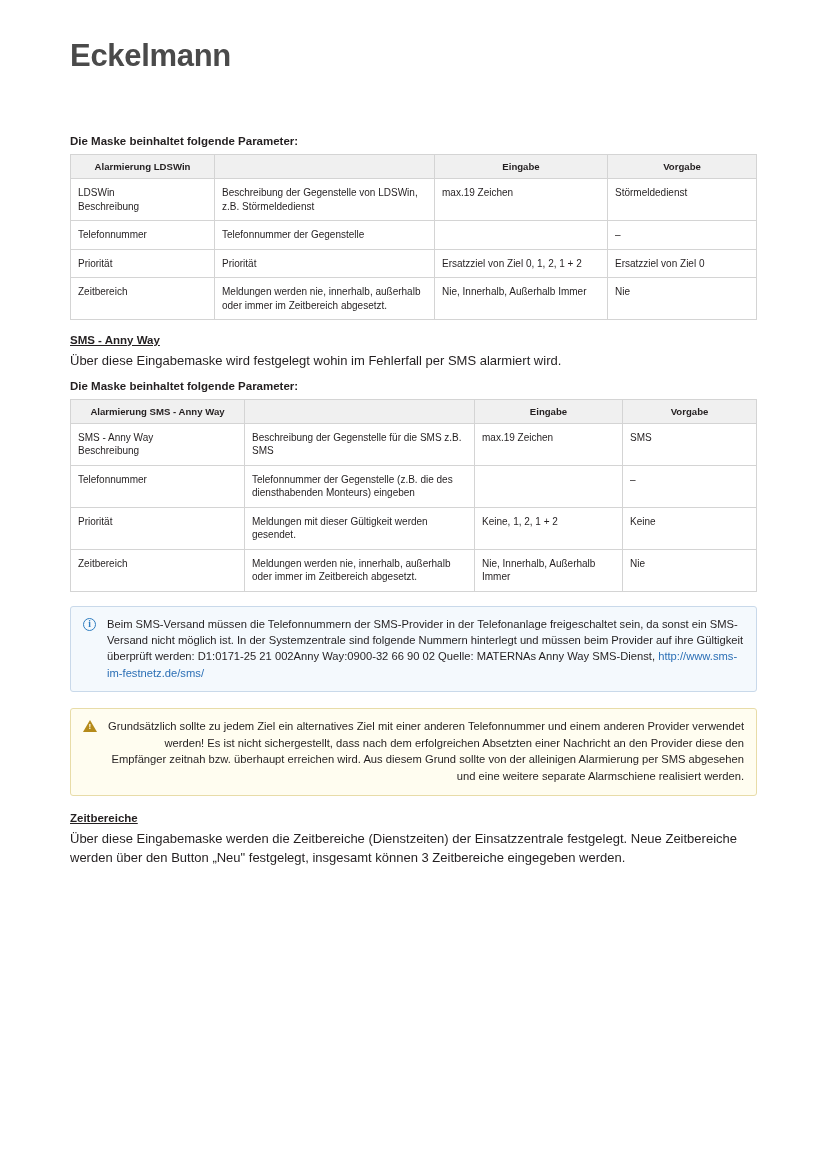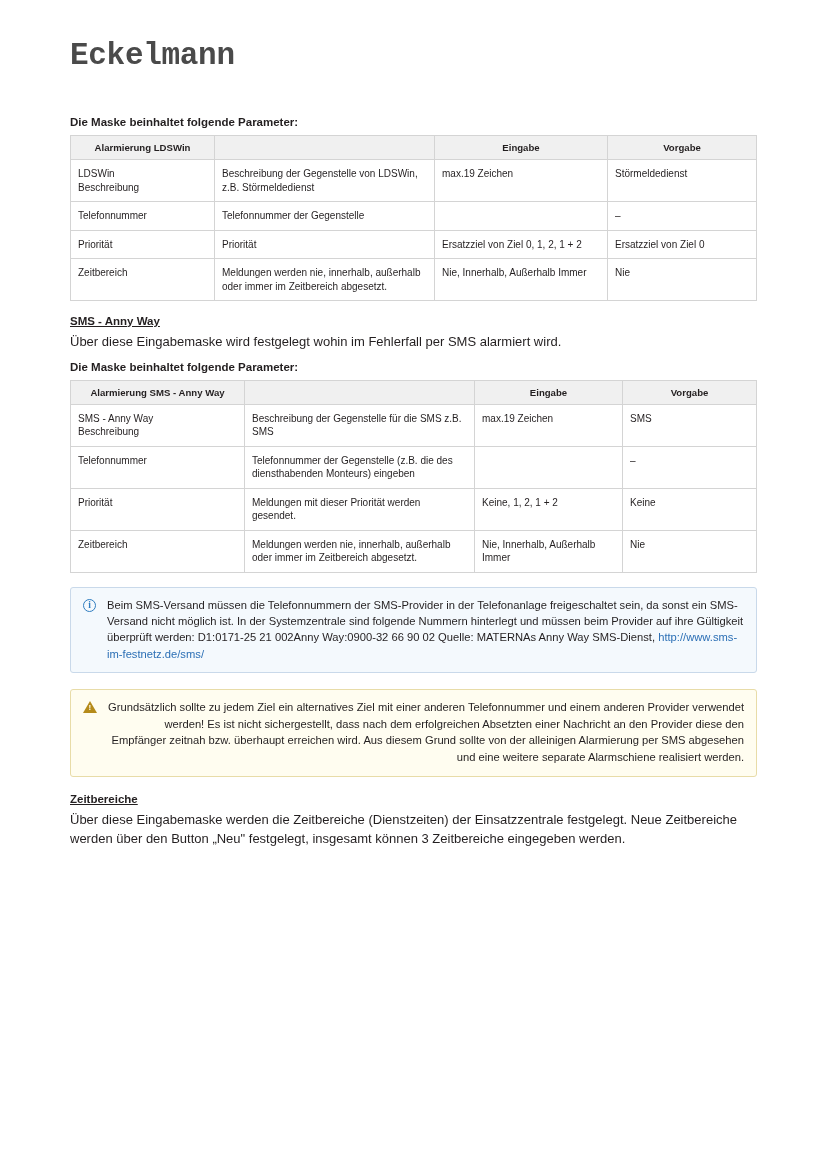--- a/index.html
+++ b/index.html
@@ -19,26 +19,25 @@
     padding: 0;
   }
   .logo {
     position: absolute;
     left: 70px;
     top: 38px;
     font-size: 31px;
     font-weight: bold;
     color: #4a4a4a;
     letter-spacing: -0.3px;
-    font-family: Liberation Mono, monospace;
   }
   .content {
     position: absolute;
     left: 70px;
-    top: 116px;
+    top: 135px;
     width: 687px;
   }
   .h-bold {
     font-size: 11.5px;
     font-weight: bold;
     margin: 0 0 7px 0;
     color: #231f20;
   }
   .sec-head {
     font-size: 11.5px;
@@ -232,21 +231,21 @@
           <td>SMS</td>
         </tr>
         <tr>
           <td>Telefonnummer</td>
           <td>Telefonnummer der Gegenstelle (z.B. die des diensthabenden Monteurs) eingeben</td>
           <td></td>
           <td>–</td>
         </tr>
         <tr>
           <td>Priorität</td>
-          <td>Meldungen mit dieser Priorität werden gesendet.</td>
+          <td>Meldungen mit dieser Gültigkeit werden gesendet.</td>
           <td>Keine, 1, 2, 1 + 2</td>
           <td>Keine</td>
         </tr>
         <tr>
           <td>Zeitbereich</td>
           <td>Meldungen werden nie, innerhalb, außerhalb oder immer im Zeitbereich abgesetzt.</td>
           <td>Nie, Innerhalb, Außerhalb Immer</td>
           <td>Nie</td>
         </tr>
       </tbody>

